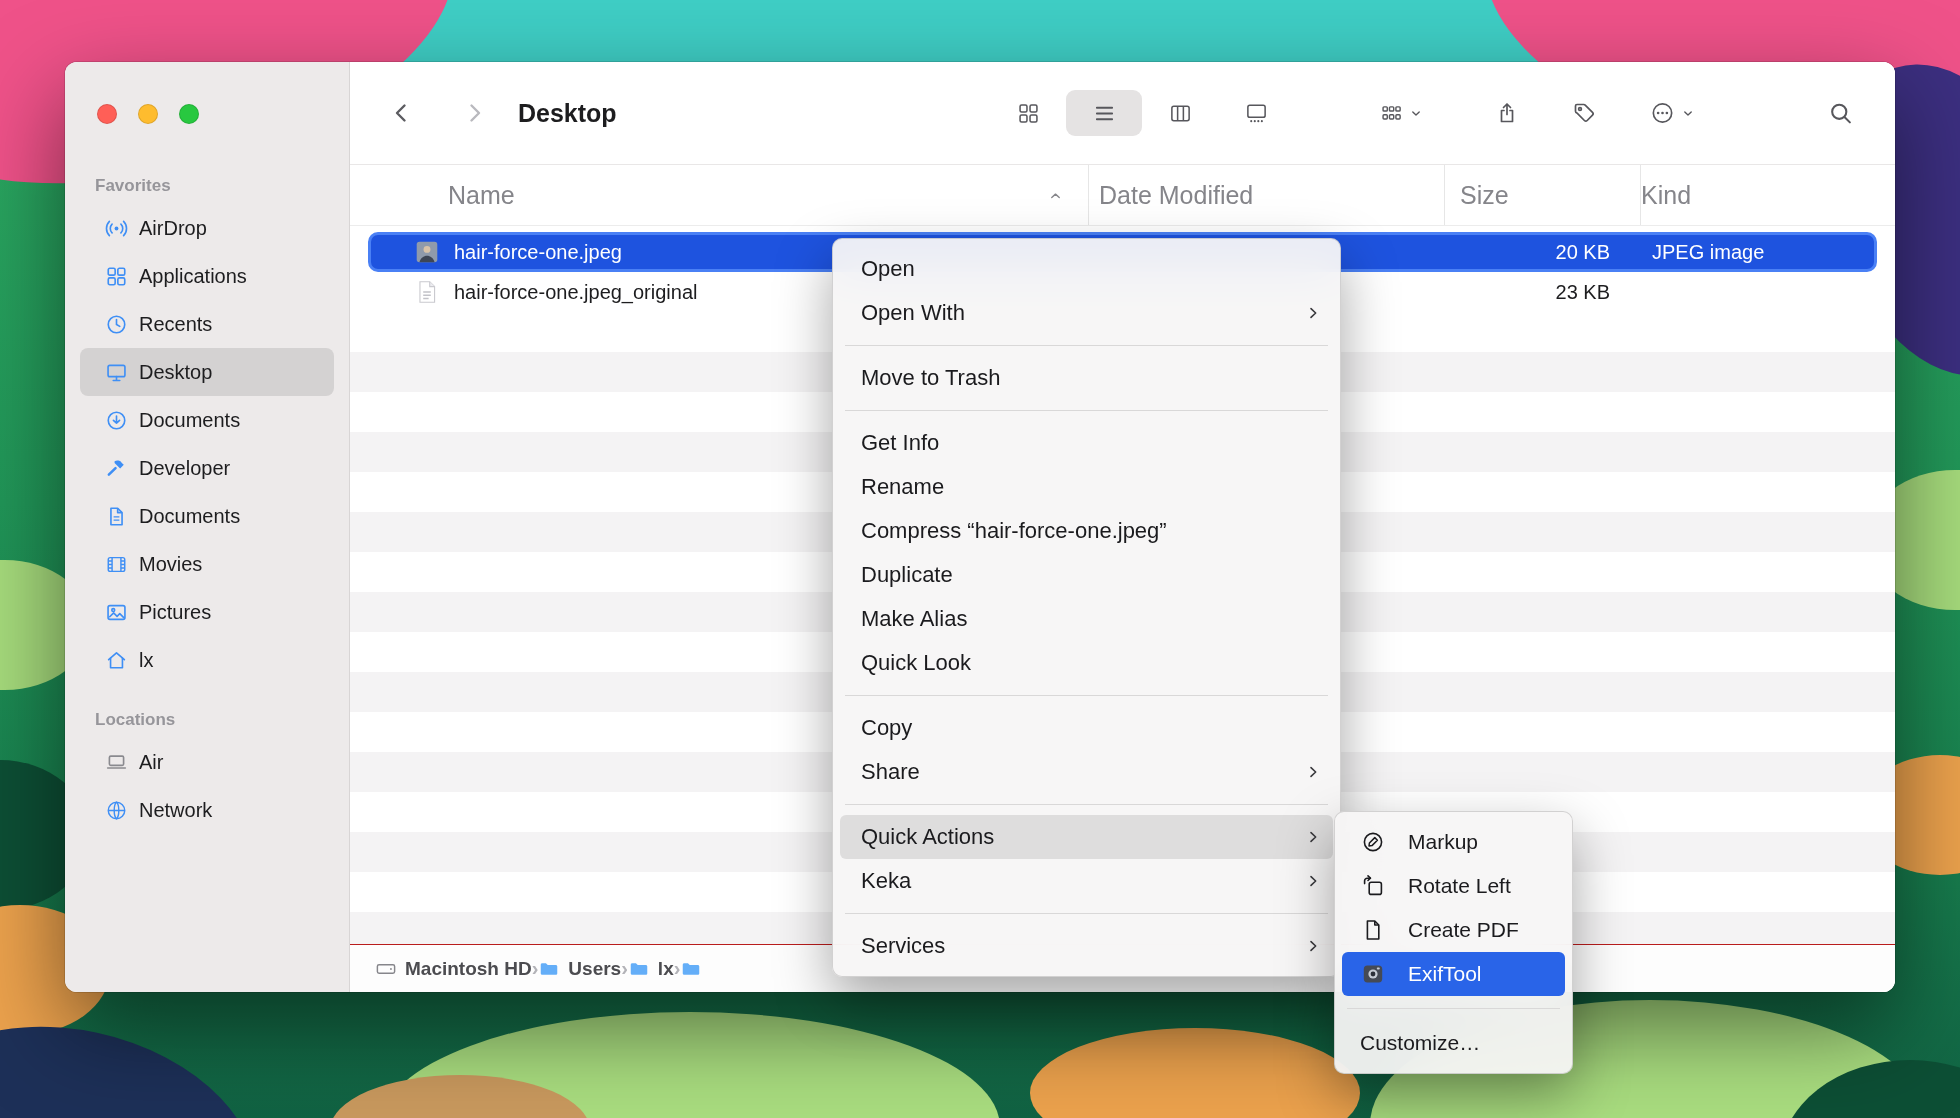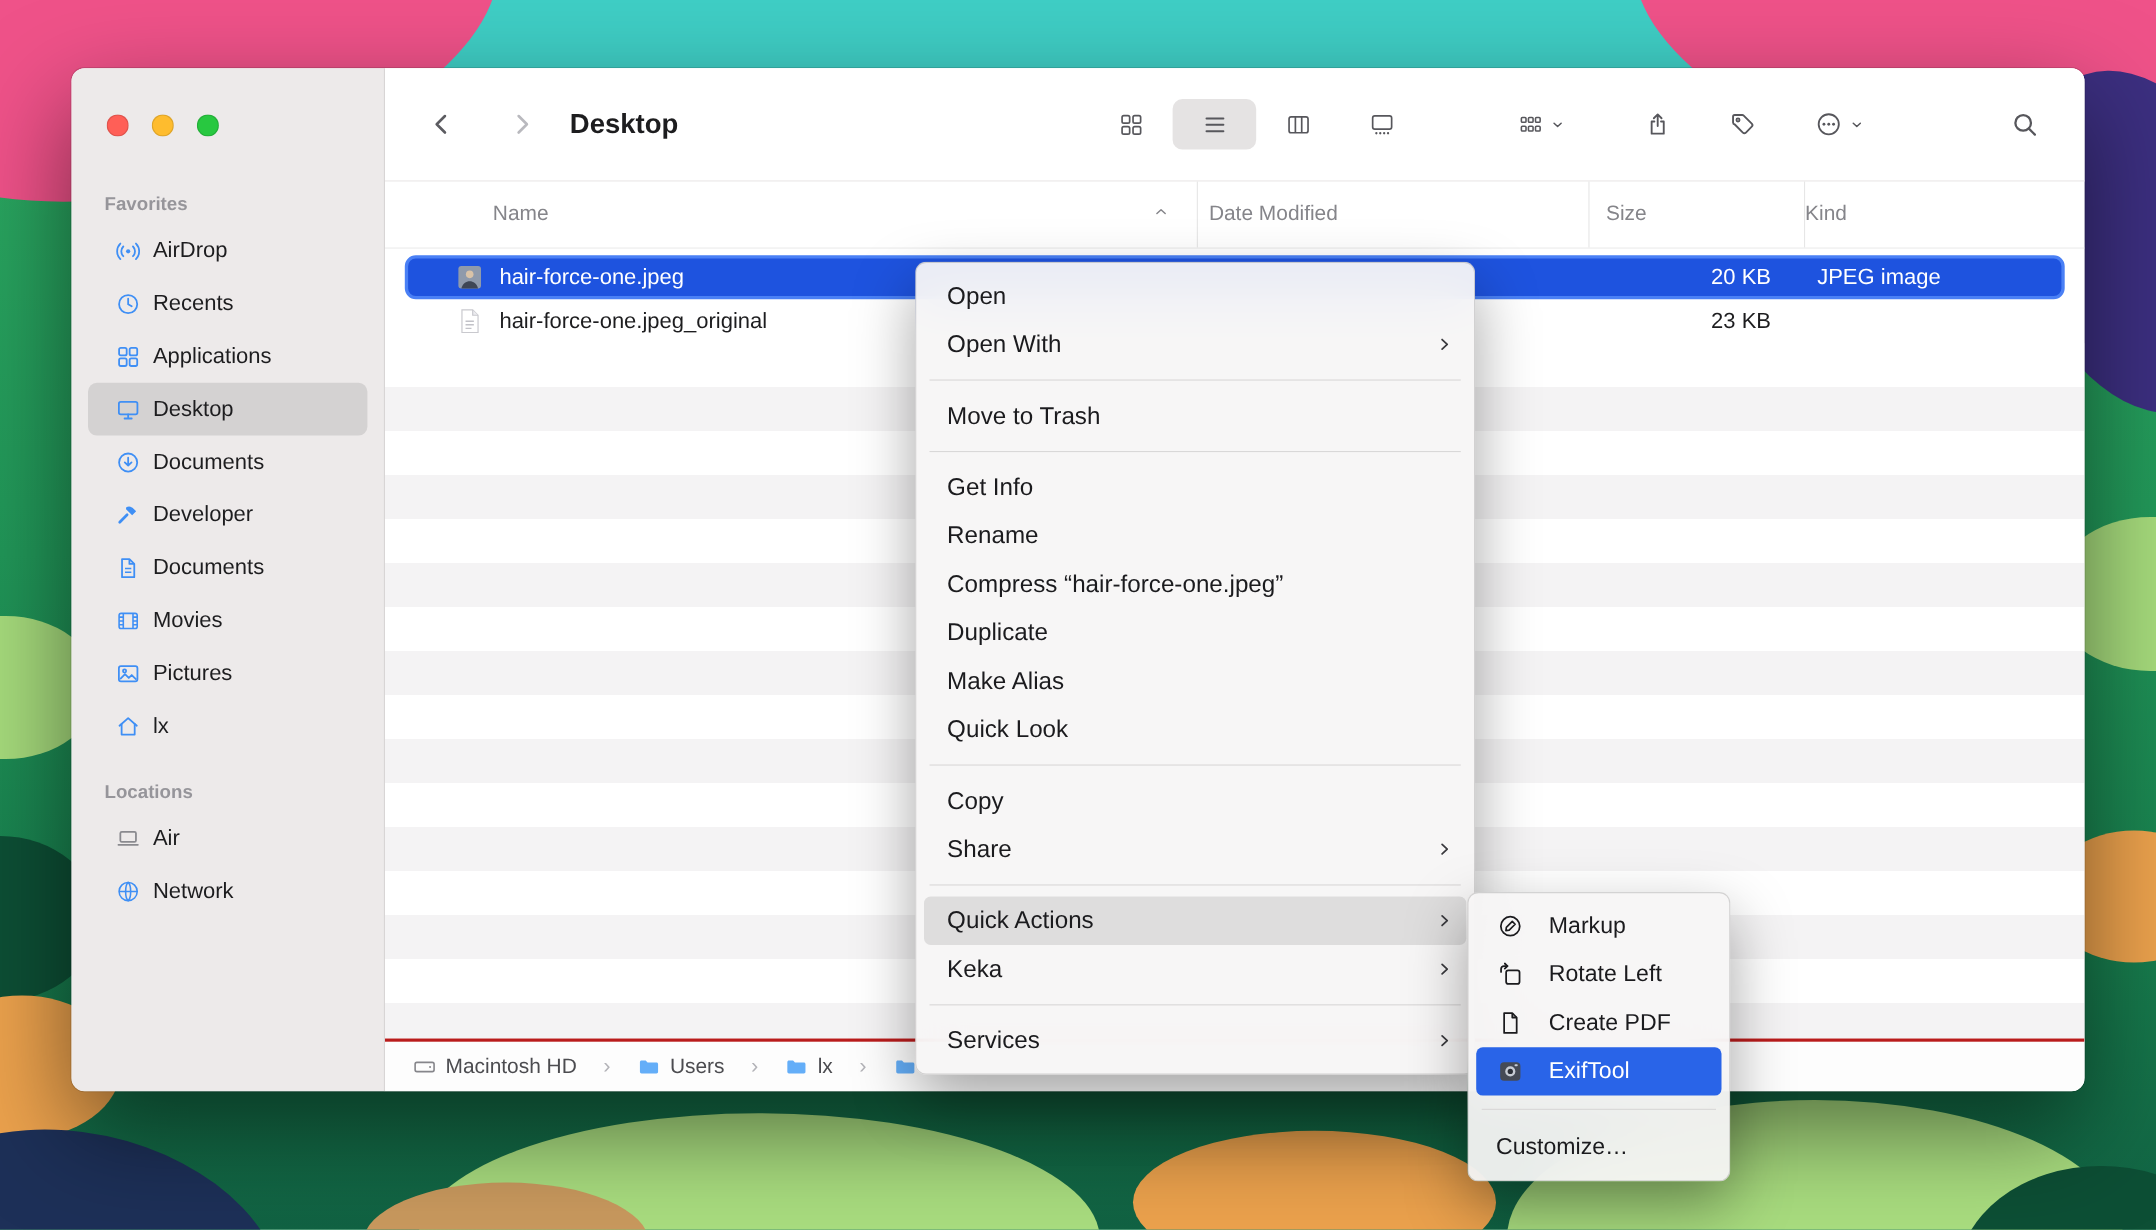--- a/index.html
+++ b/index.html
@@ -59,21 +59,21 @@
   .view-btn{width:76px;height:46px;display:flex;align-items:center;justify-content:center;border-radius:9px;color:#57575c;}
   .view-btn.active{background:#e5e3e3;}
   .tb-group{left:1030px;gap:6px}
   .tb-share{left:1145px}
   .tb-tag{left:1222px}
   .tb-more{left:1300px;gap:6px}
   .tb-search{left:1478px}
 
   
   .list-header { height:61px; display:grid; grid-template-columns:738px 356px 196px 1fr; align-items:center;
-                 border-bottom:1px solid #ececec; font-size:19px; color:#85858a; flex:0 0 61px; position:relative; }
+                 border-bottom:1px solid #ececec; font-size:25px; color:#85858a; flex:0 0 61px; position:relative; }
   .lh-cell { position:relative; height:100%; display:flex; align-items:center; }
   .lh-name { padding-left:98px; }
   .lh-date { padding-left:10px; border-left:1px solid #e6e6e6; }
   .lh-size { padding-left:15px; border-left:1px solid #e6e6e6; }
   .lh-kind { padding-left:0; border-left:1px solid #e6e6e6; }
   .sort-ind { position:absolute; left:698px; top:50%; transform:translateY(-50%); color:#85858a; }
 
   
   .rows-area { flex:1; display:flex; flex-direction:column; padding-top:6px; position:relative; overflow:hidden; }
   .frow { height:40px; flex:0 0 40px; display:grid; grid-template-columns:738px 356px 196px 1fr; align-items:center;
@@ -84,22 +84,22 @@
   .c-size { justify-content:flex-end; padding-right:30px; }
   .c-kind { padding-left:12px; }
   .frow.selected { color:#ffffff; }
   .frow.selected::before { content:''; position:absolute; left:18px; right:18px; top:0; bottom:0;
                            background:#1e53df; border:3px solid #4a80f5; border-radius:10px; }
   .file-ic { width:26px; height:26px; flex:0 0 26px; }
   .file-ic svg{ width:26px; height:26px; }
   .stripes { flex:1; background:repeating-linear-gradient(to bottom,#ffffff 0 40px,#f4f3f4 40px 80px); }
 
   
-  .pathbar { height:48px; flex:0 0 48px; border-top:3px solid #b91c1c; background:#fdfdfd;
-             display:flex; align-items:center; padding-left:25px; gap:24px; font-size:19px; color:#4c4c50; }
+  .pathbar { height:48px; flex:0 0 48px; border-top:1px solid #b91c1c; background:#fdfdfd;
+             display:flex; align-items:center; padding-left:25px; gap:0; font-size:19px; color:#4c4c50;font-weight:bold; }
   .pb-item { display:flex; align-items:center; gap:8px; }
   .pb-ic { width:22px; height:22px; display:flex; align-items:center; justify-content:center; }
   .pb-sep { color:#b3b3b8; font-size:20px; }
 
   
   .menu { position:absolute; background:rgba(246,245,245,.94); border:1px solid rgba(0,0,0,.15);
           border-radius:10px; box-shadow:0 22px 55px rgba(0,0,0,.35); padding:8px 0; z-index:6;
           -webkit-backdrop-filter:blur(24px); backdrop-filter:blur(24px); }
   .context-menu { left:832px; top:238px; width:509px; }
   .cm-item { height:44px; margin:0 7px; padding:0 12px 0 21px; border-radius:6px;
@@ -155,37 +155,37 @@
         <span class="sb-ic">
             <svg viewBox="0 0 24 24" fill="none" stroke="currentColor" stroke-width="1.7" stroke-linecap="round">
               <circle cx="12" cy="12" r="2" fill="currentColor" stroke="none"></circle>
               <path d="M7.4 16.6a6.5 6.5 0 010-9.2M16.6 7.4a6.5 6.5 0 010 9.2M4.6 19.4a10.5 10.5 0 010-14.8M19.4 4.6a10.5 10.5 0 010 14.8"></path>
             </svg>
           </span>
         <span>AirDrop</span>
       </div>
       <div class="sb-item">
         <span class="sb-ic">
-            <svg viewBox="0 0 24 24" fill="none" stroke="currentColor" stroke-width="1.7" stroke-linecap="round">
-              <circle cx="12" cy="12" r="8.6"></circle>
-              <path d="M12 6.8V12l3.4 2"></path>
-            </svg>
-          </span>
-        <span>Recents</span>
-      </div>
-      <div class="sb-item">
-        <span class="sb-ic">
             <svg viewBox="0 0 24 24" fill="none" stroke="currentColor" stroke-width="1.7">
               <rect x="3.4" y="3.4" width="7.2" height="7.2" rx="1.6"></rect>
               <rect x="13.4" y="3.4" width="7.2" height="7.2" rx="1.6"></rect>
               <rect x="3.4" y="13.4" width="7.2" height="7.2" rx="1.6"></rect>
               <rect x="13.4" y="13.4" width="7.2" height="7.2" rx="1.6"></rect>
             </svg>
           </span>
         <span>Applications</span>
+      </div>
+      <div class="sb-item">
+        <span class="sb-ic">
+            <svg viewBox="0 0 24 24" fill="none" stroke="currentColor" stroke-width="1.7" stroke-linecap="round">
+              <circle cx="12" cy="12" r="8.6"></circle>
+              <path d="M12 6.8V12l3.4 2"></path>
+            </svg>
+          </span>
+        <span>Recents</span>
       </div>
       <div class="sb-item selected">
         <span class="sb-ic">
             <svg viewBox="0 0 24 24" fill="none" stroke="currentColor" stroke-width="1.7" stroke-linecap="round">
               <rect x="3.2" y="4.5" width="17.6" height="11.8" rx="1.8"></rect>
               <path d="M12 16.3v4M8.6 20.3h6.8"></path>
             </svg>
           </span>
         <span>Desktop</span>
       </div>

